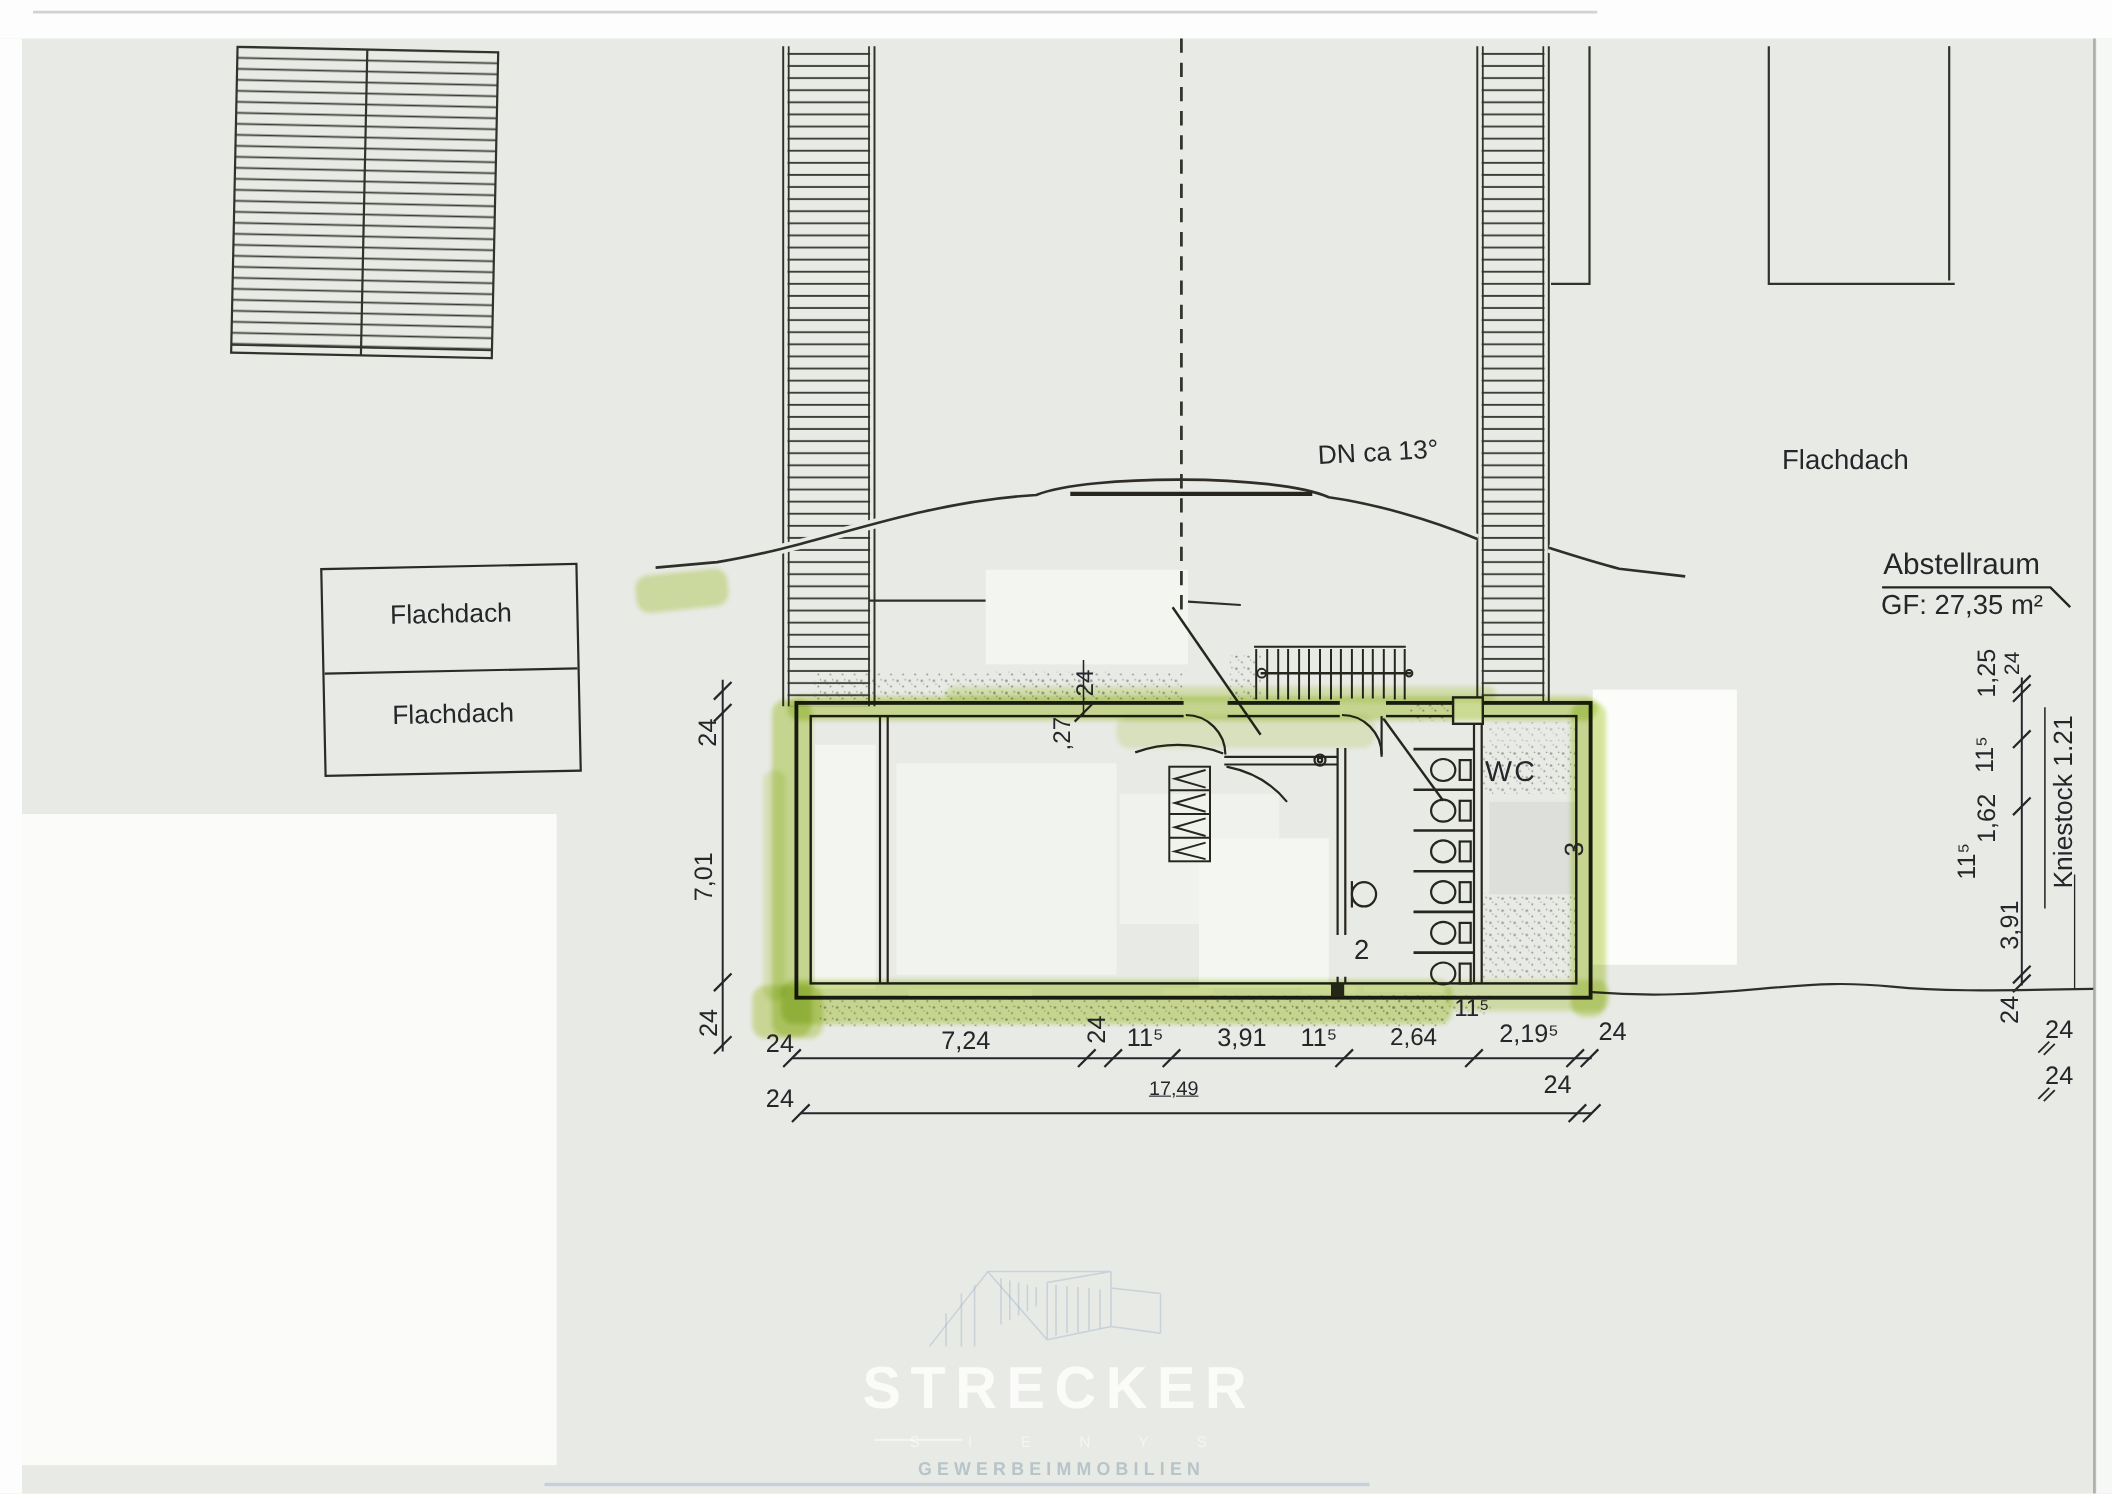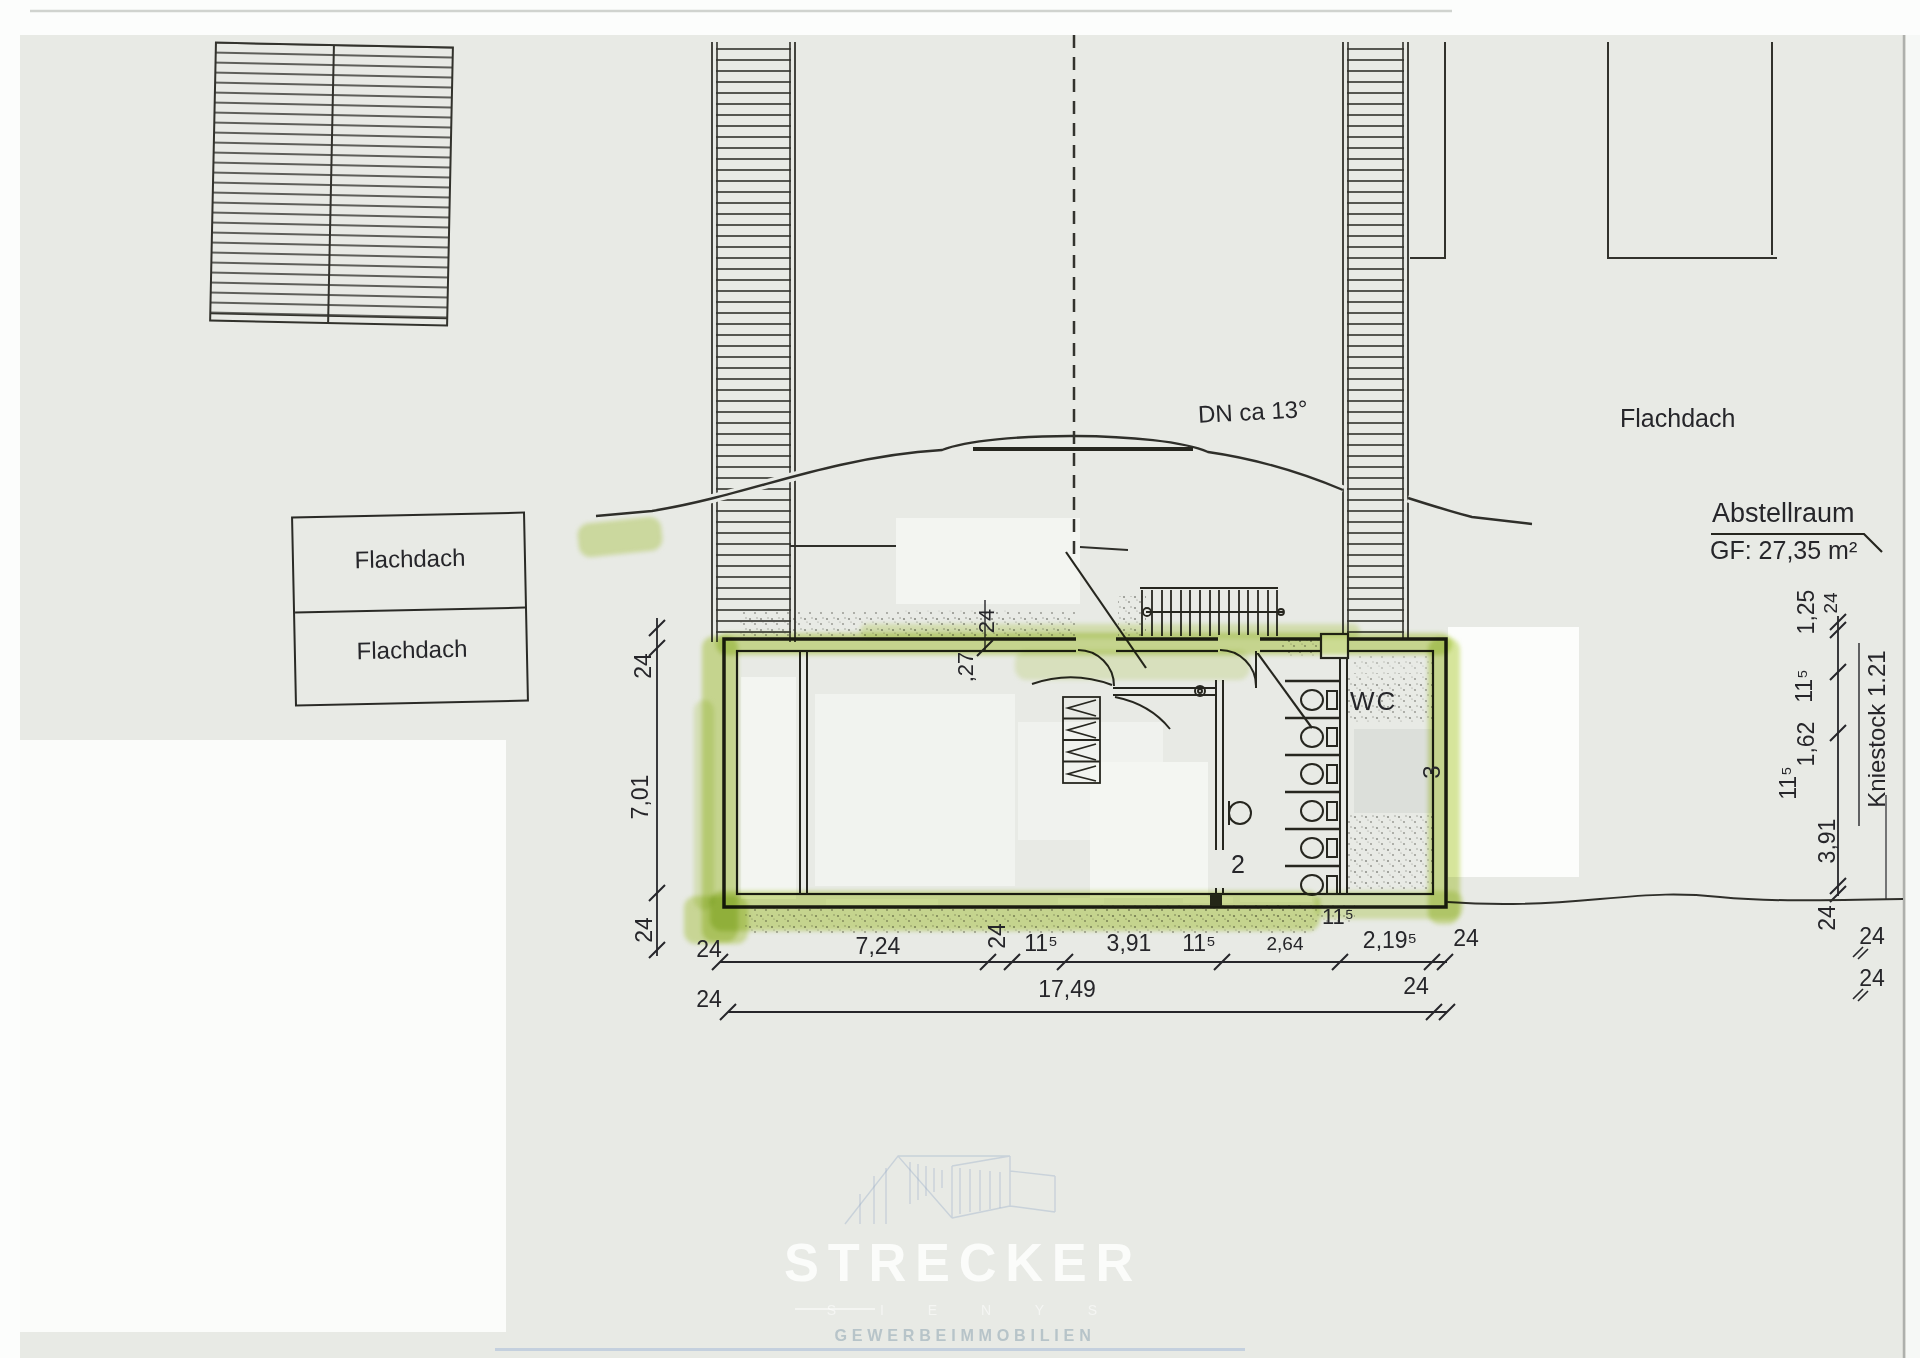--- a/index.html
+++ b/index.html
@@ -234,27 +234,27 @@
 
   <div class="lbl rot" style="left:987px;top:621px;font-size:22px;">24</div>
   <div class="lbl rot" style="left:966px;top:667px;font-size:22px;">,27</div>
 
   <div class="lbl c" style="left:709px;top:949px;font-size:23px;">24</div>
   <div class="lbl c" style="left:878px;top:946px;font-size:23px;">7,24</div>
   <div class="lbl rot" style="left:997px;top:936px;font-size:23px;">24</div>
   <div class="lbl c" style="left:1041px;top:943px;font-size:23px;">11⁵</div>
   <div class="lbl c" style="left:1129px;top:943px;font-size:23px;">3,91</div>
   <div class="lbl c" style="left:1199px;top:943px;font-size:23px;">11⁵</div>
-  <div class="lbl c" style="left:1285px;top:943px;font-size:19px;">2,64</div>
+  <div class="lbl c" style="left:1285px;top:943px;font-size:22px;">2,64</div>
   <div class="lbl c" style="left:1390px;top:940px;font-size:23px;">2,19⁵</div>
   <div class="lbl c" style="left:1466px;top:938px;font-size:23px;">24</div>
   <div class="lbl" style="left:1322px;top:906px;font-size:22px;">11⁵</div>
 
   <div class="lbl c" style="left:709px;top:999px;font-size:23px;">24</div>
-  <div class="lbl c" style="left:1067px;top:989px;font-size:23px;">17,49</div>
+  <div class="lbl c" style="left:1067px;top:989px;font-size:18px;text-decoration:underline;">17,49</div>
   <div class="lbl c" style="left:1416px;top:986px;font-size:23px;">24</div>
 
   <div class="lbl rot" style="left:1806px;top:612px;font-size:23px;">1,25</div>
   <div class="lbl rot" style="left:1830px;top:603px;font-size:19px;">24</div>
   <div class="lbl rot" style="left:1804px;top:686px;font-size:23px;">11⁵</div>
   <div class="lbl rot" style="left:1806px;top:744px;font-size:23px;">1,62</div>
   <div class="lbl rot" style="left:1788px;top:783px;font-size:23px;">11⁵</div>
   <div class="lbl rot" style="left:1827px;top:841px;font-size:23px;">3,91</div>
   <div class="lbl rot" style="left:1827px;top:918px;font-size:23px;">24</div>
 

